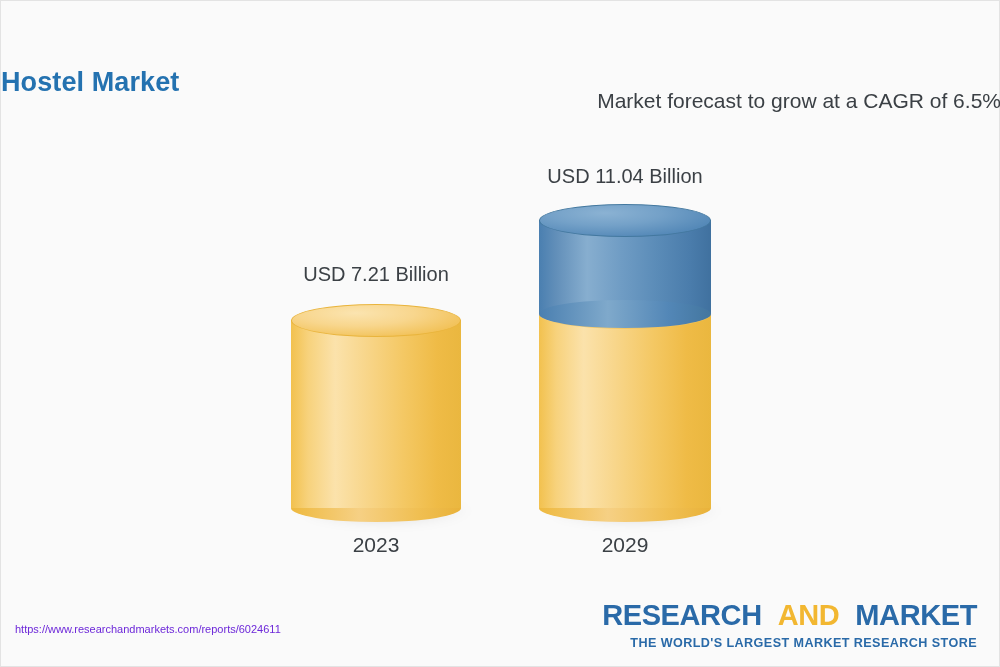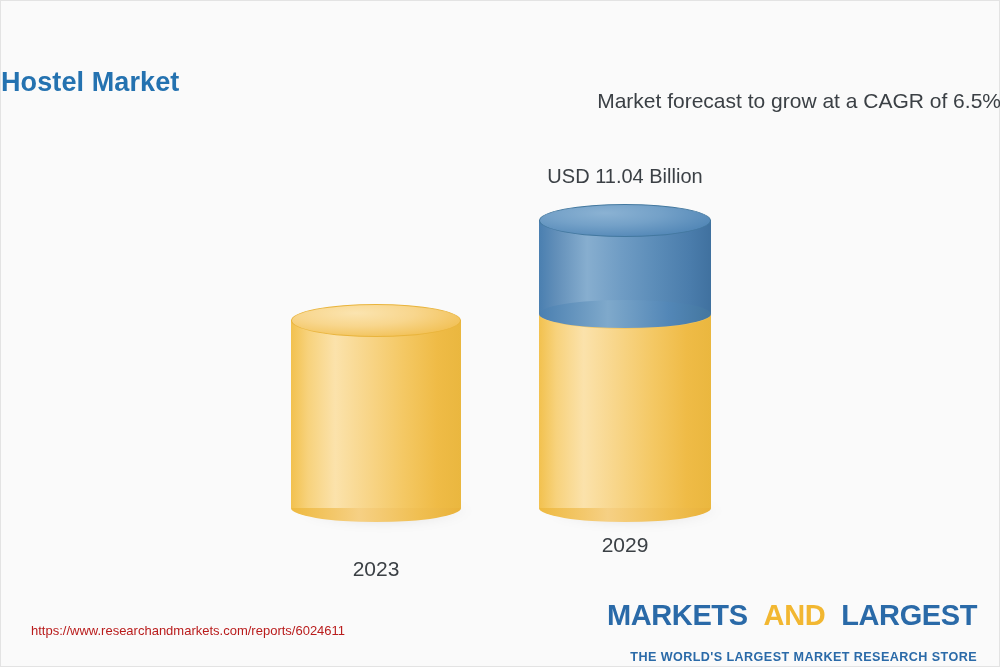--- a/index.html
+++ b/index.html
@@ -59,21 +59,21 @@
   #value-label-2030 { left: 514px; top: 164px; width: 220px; }
 
   
   .category-label {
     position: absolute;
     text-align: center;
     font-size: 21px;
     color: #3b4045;
     white-space: nowrap;
   }
-  #category-label-2023 { left: 265px; top: 556px; width: 220px; }
+  #category-label-2023 { left: 265px; top: 532px; width: 220px; }
   #category-label-2030 { left: 514px; top: 532px; width: 220px; }
 
   
   .cylinder {
     position: absolute;
   }
   .cyl-shadow {
     position: absolute;
     border-radius: 50% / 12%;
     background: radial-gradient(ellipse at 50% 50%, rgba(0,0,0,0.13), rgba(0,0,0,0) 70%);
@@ -127,24 +127,24 @@
     border: 1px solid #43789f;
     box-sizing: border-box;
   }
   .cap-blue-bottom {
     background: linear-gradient(to right, #4a7fb0 0%, #7fa9cb 40%, #5387b7 75%, #43769f 100%);
   }
 
   
   #source-url {
     position: absolute;
-    left: 30px;
+    left: 14px;
     top: 622px;
-    font-size: 13px;
-    color: #b91c1c;
+    font-size: 11px;
+    color: #6d28d9;
     white-space: nowrap;
   }
   #brand-logo {
     position: absolute;
     right: 22px;
     top: 600px;
     text-align: right;
   }
   #brand-logo-wordmark {
     font-size: 29px;
@@ -154,41 +154,42 @@
     white-space: nowrap;
   }
   .brand-blue { color: #2a6aa8; }
   .brand-gold { color: #f2b731; }
   #brand-logo-tagline {
     font-size: 12.6px;
     font-weight: bold;
     color: #2a6aa8;
     letter-spacing: 0.42px;
     white-space: nowrap;
-    margin-top: 19px;
+    margin-top: 5px;
   }
 </style>
 </head>
 <body>
 
 <div id="canvas">
 
   <div id="chart-title">Hostel Market</div>
   <div id="chart-subtitle">Market forecast to grow at a CAGR of 6.5%</div>
 
   <div class="cylinder" id="cylinder-2023" style="left:290px; top:303px; width:170px; height:212px;">
     <div class="cyl-shadow" style="left:4px; top:190px; width:178px; height:34px;"></div>
 
     <div class="cyl-cap cap-yellow-bottom" style="top:190px; height:28px;"></div>
 
     <div class="cyl-body fill-yellow" style="top:16px; height:188px;"></div>
 
     <div class="cyl-cap cap-yellow-top" style="top:0px; height:33px;"></div>
   </div>
 
+  <div class="value-label" id="value-label-2023">USD 7.21 Billion</div>
   <div class="category-label" id="category-label-2023">2023</div>
 
   <div class="cylinder" id="cylinder-2030" style="left:538px; top:203px; width:172px; height:312px;">
     <div class="cyl-shadow" style="left:4px; top:290px; width:180px; height:34px;"></div>
 
     <div class="cyl-cap cap-yellow-bottom" style="top:290px; height:28px;"></div>
     <div class="cyl-body fill-yellow" style="top:110px; height:194px;"></div>
 
     <div class="cyl-cap cap-yellow-top" style="top:95px; height:30px; border:none;"></div>
 
@@ -198,17 +199,17 @@
 
     <div class="cyl-cap cap-blue-top" style="top:0px; height:33px;"></div>
   </div>
 
   <div class="value-label" id="value-label-2030">USD 11.04 Billion</div>
   <div class="category-label" id="category-label-2030">2029</div>
 
   <div id="source-url">https://www.researchandmarkets.com/reports/6024611</div>
 
   <div id="brand-logo">
-    <div id="brand-logo-wordmark"><span class="brand-blue">MARKETS</span><span class="brand-gold" style="margin:0 16px;">AND</span><span class="brand-blue">LARGEST</span></div>
+    <div id="brand-logo-wordmark"><span class="brand-blue">RESEARCH</span><span class="brand-gold" style="margin:0 16px;">AND</span><span class="brand-blue">MARKET</span></div>
     <div id="brand-logo-tagline">THE WORLD'S LARGEST MARKET RESEARCH STORE</div>
   </div>
 
 </div>
 
 </body></html>

